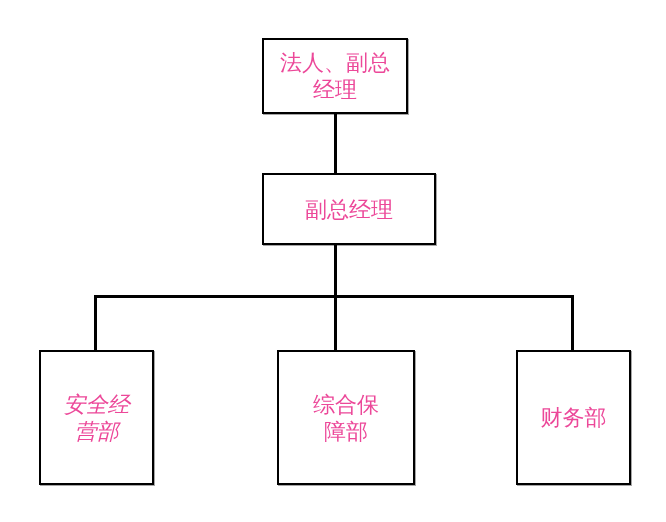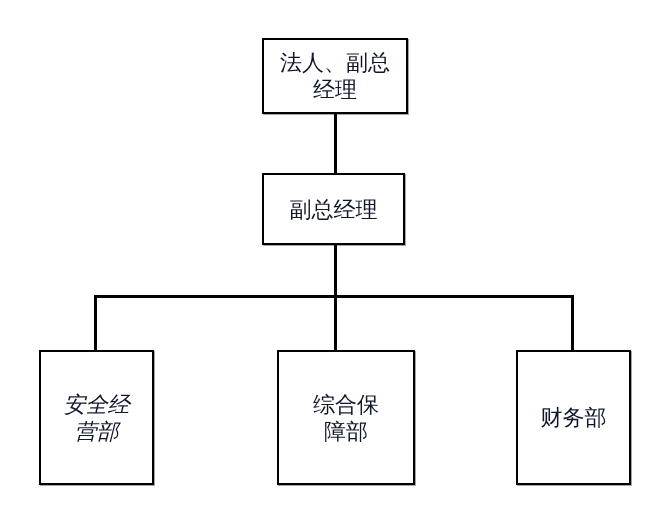--- a/index.html
+++ b/index.html
@@ -25,30 +25,30 @@
     display: flex;
     align-items: center;
     justify-content: center;
     text-align: center;
     z-index: 2;
   }
   .node-label {
     font-size: 22px;
     line-height: 27px;
     white-space: pre-line;
-    color: #0f172a;
+    color: #ec4899;
   }
   .connector {
     position: absolute;
     background: #000000;
     z-index: 1;
   }
   
   .node-root    { left: 262px; top: 38px;  width: 146px; height: 76px; }
-  .node-manager { left: 262px; top: 173px; width: 143px; height: 72px; }
+  .node-manager { left: 262px; top: 173px; width: 174px; height: 72px; }
   .node-dept1   { left: 39px;  top: 350px; width: 115px; height: 135px; font-style: italic; }
   .node-dept2   { left: 277px; top: 350px; width: 138px; height: 135px; }
   .node-dept3   { left: 516px; top: 350px; width: 115px; height: 135px; text-align: center; }
   
   .conn-root-manager   { left: 334px; top: 112px; width: 3px;  height: 62px; }
   .conn-manager-hbar   { left: 334px; top: 244px; width: 3px;  height: 52px; }
   .conn-hbar           { left: 94px;  top: 295px; width: 480px; height: 3px; }
   .conn-drop-left      { left: 94px;  top: 295px; width: 3px;  height: 57px; }
   .conn-drop-center    { left: 334px; top: 295px; width: 3px;  height: 57px; }
   .conn-drop-right     { left: 571px; top: 295px; width: 3px;  height: 57px; }

